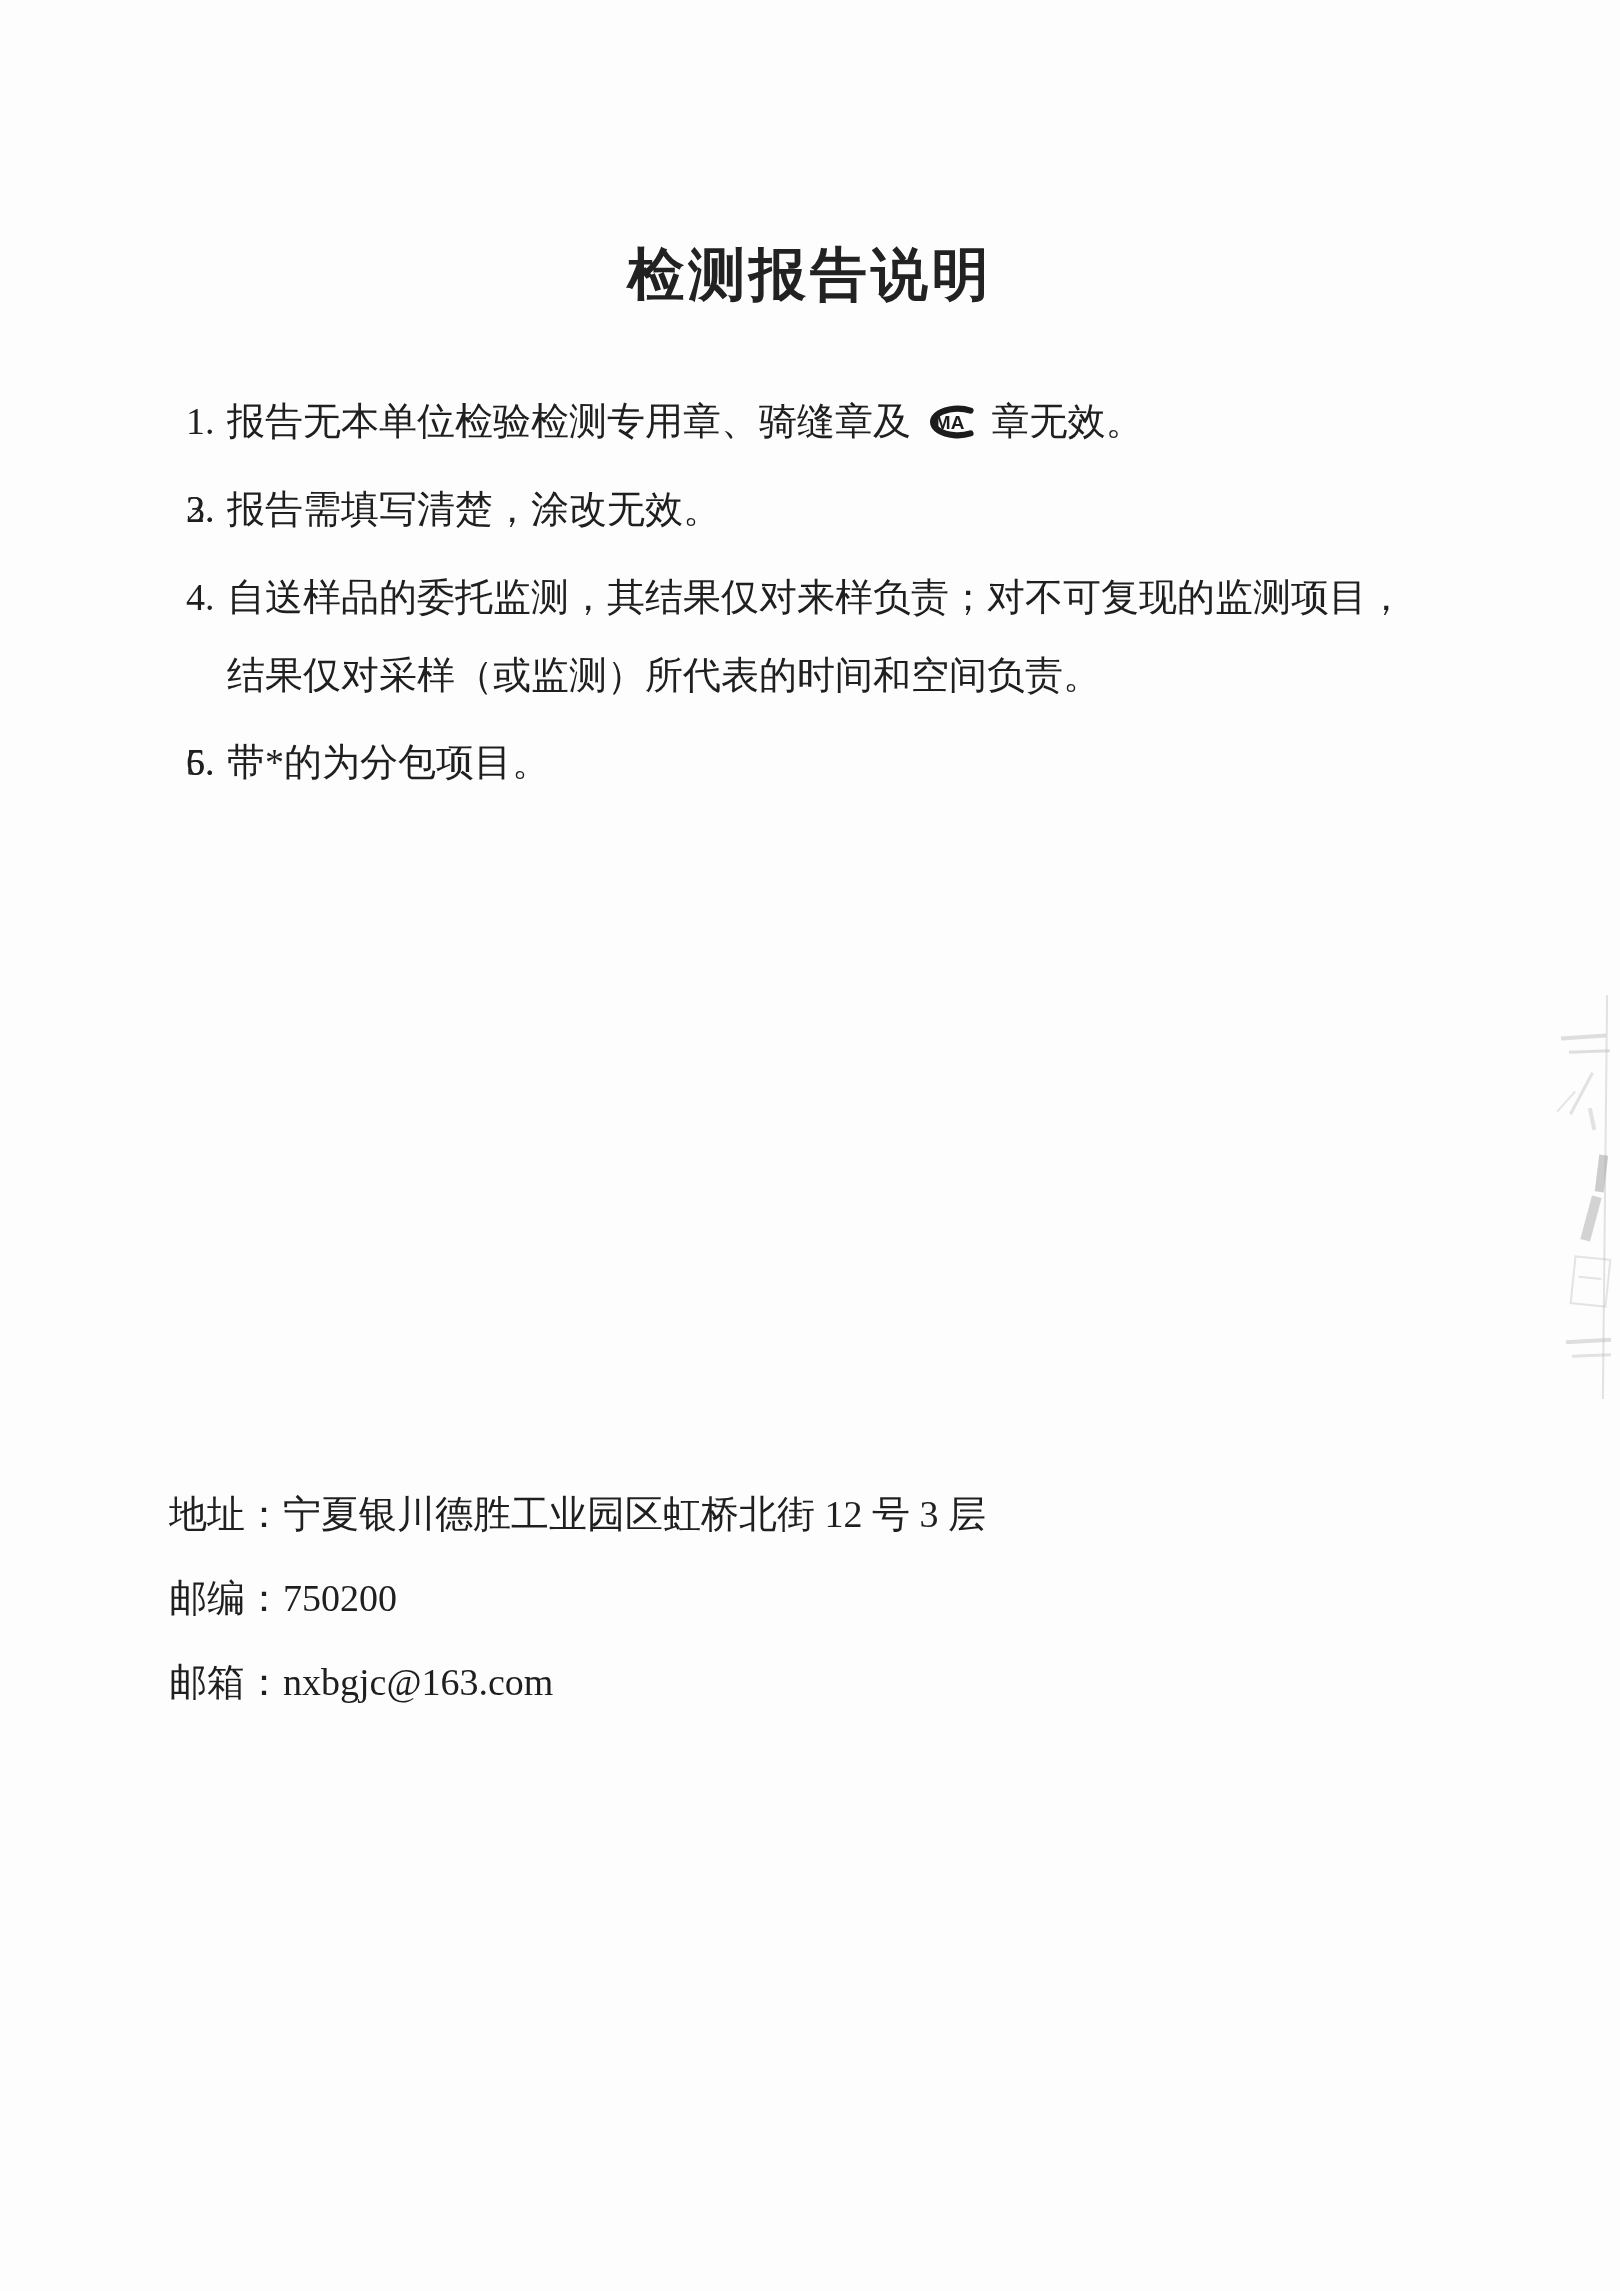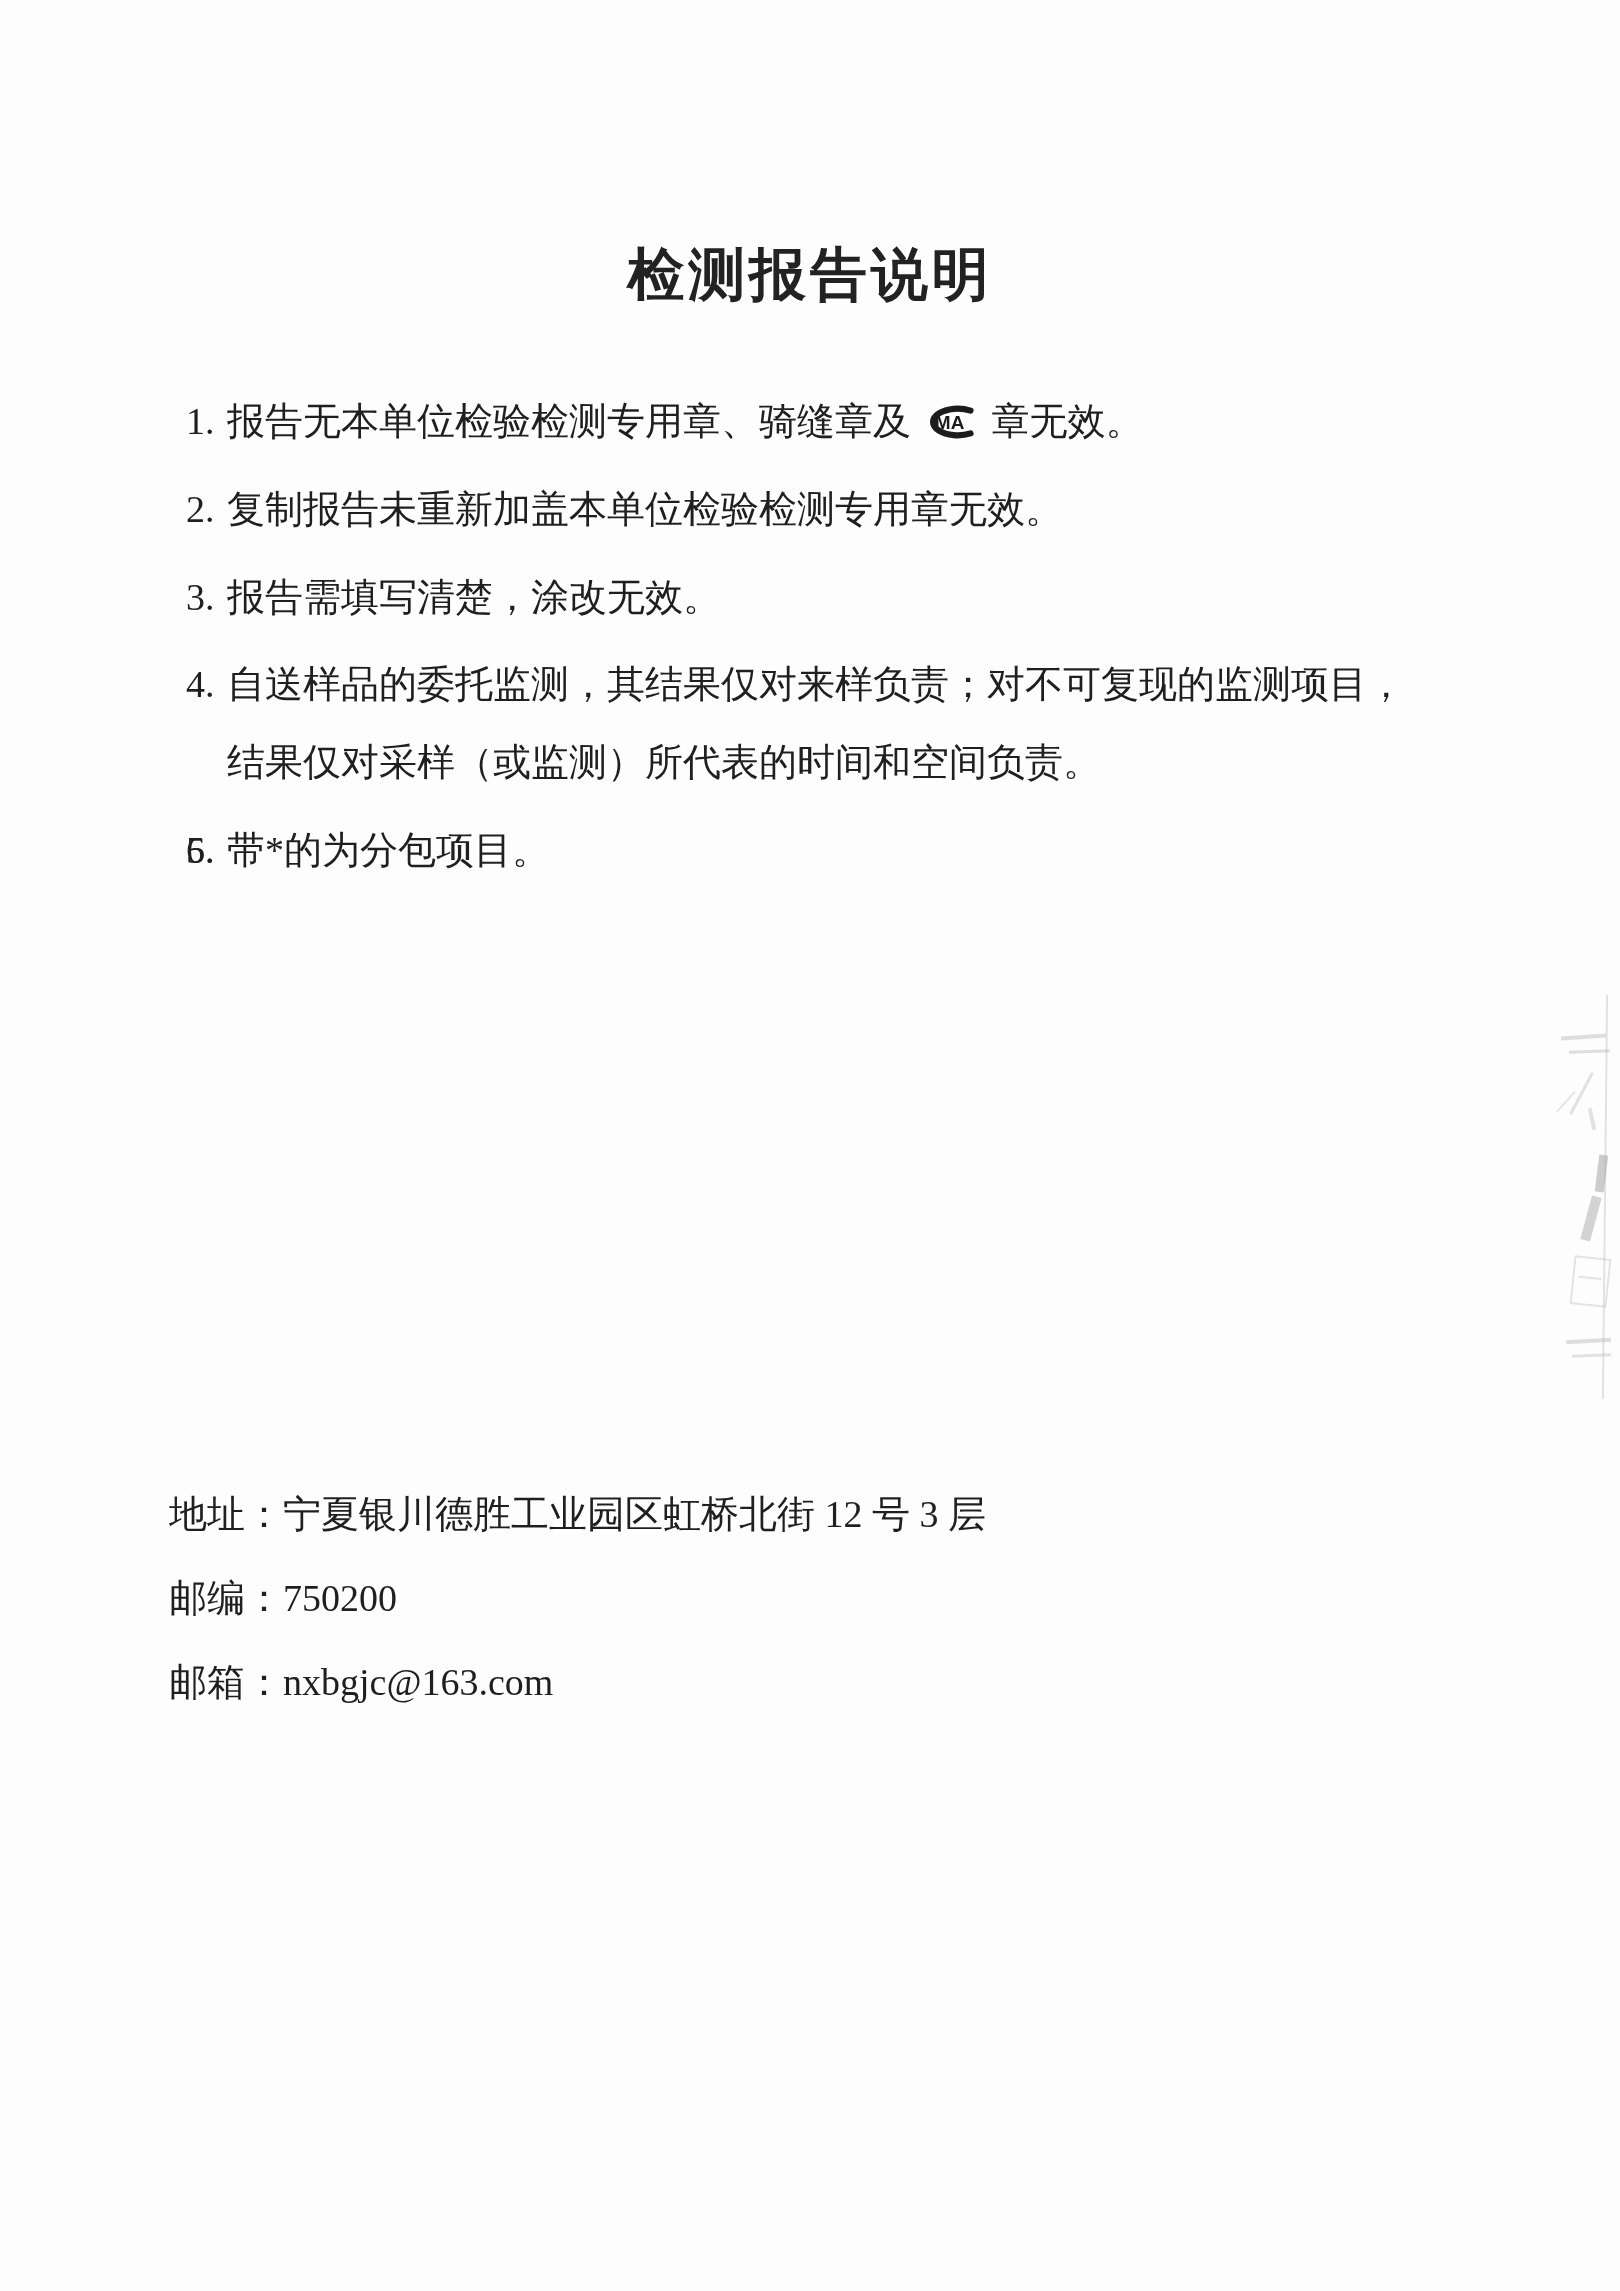--- a/index.html
+++ b/index.html
@@ -77,21 +77,20 @@
   <div class="note-item">
     <span class="note-num">1.</span>
     <span class="note-text">报告无本单位检验检测专用章、骑缝章及</span><svg class="cma-logo" width="61" height="38" viewBox="0 0 64 40" style="font-size:39px">
       <path d="M 52 8 A 26 14 0 1 0 52 32" fill="none" stroke="#1c1c1c" stroke-width="6.5" stroke-linecap="round"></path>
       <text x="30" y="27" text-anchor="middle" font-family="Liberation Sans, sans-serif" font-size="20" font-weight="bold" fill="#1c1c1c">MA</text>
     </svg><span class="note-text">章无效。</span>
   </div>
 
   <div class="note-item">
     <span class="note-num">2.</span>
-    <span class="note-text">复制报告未重新加盖本单位检验检测专用章无效。</span>
   </div>
 
   <div class="note-item">
     <span class="note-num">3.</span>
     <span class="note-text">报告需填写清楚，涂改无效。</span>
   </div>
 
   <div class="note-item">
     <span class="note-num">4.</span>
     <span class="note-text">自送样品的委托监测，其结果仅对来样负责；对不可复现的监测项目，结果仅对采样（或监测）所代表的时间和空间负责。</span>

